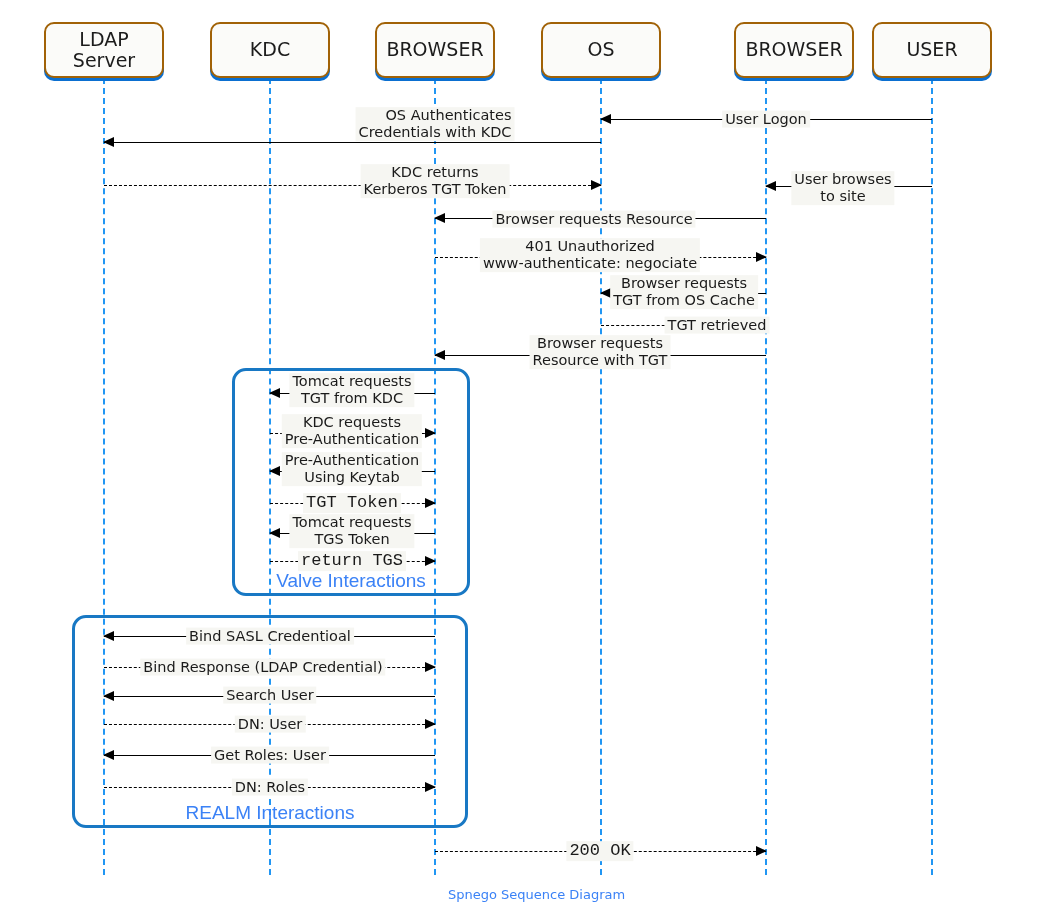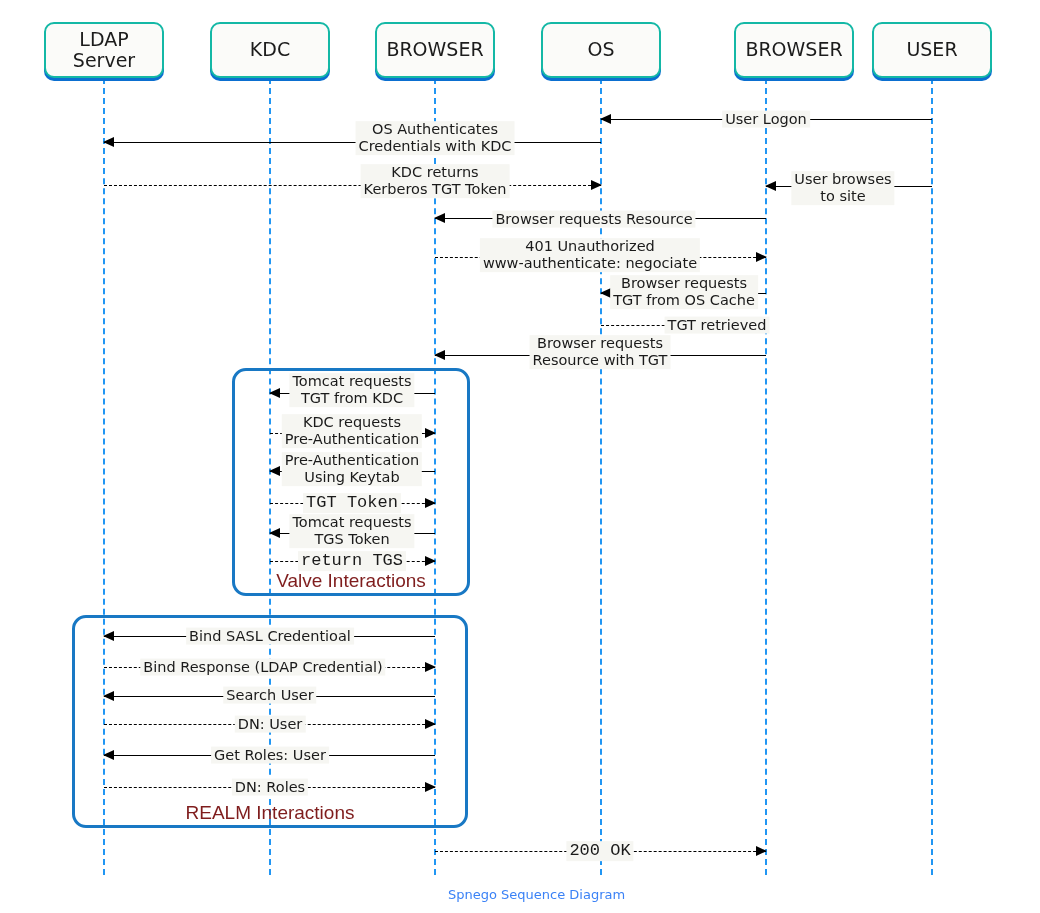--- a/index.html
+++ b/index.html
@@ -2,21 +2,21 @@
 <html><head>
 <meta charset="utf-8">
 <style>
   html,body{margin:0;padding:0;background:#ffffff;}
   body{font-family:"DejaVu Sans","Liberation Sans",sans-serif;}
   #canvas{position:relative;width:1040px;height:913px;background:#ffffff;overflow:hidden;}
 
   
   .actor-box{
     position:absolute;width:120px;height:56px;
-    border:2px solid #14b8a6;border-radius:10px;
+    border:2px solid #a16207;border-radius:10px;
     background:#fbfbf9;
     box-shadow:0 3px 0 0 #0b6fd0;
     display:flex;align-items:center;justify-content:center;
     text-align:center;line-height:1.12;
     font-size:19px;color:#1c1c1c;
     box-sizing:border-box;
   }
   .actor-label{white-space:pre-line;}
 
   
@@ -28,21 +28,21 @@
   
   .group-box{
     position:absolute;
     border:3px solid #1878c4;
     border-radius:14px;
     box-sizing:border-box;
     background:transparent;
   }
   .group-title{
     position:absolute;
-    color:#7f1d1d;
+    color:#3b82f6;
     font-size:19px;
     text-align:center;
     white-space:nowrap;
     font-family:"Liberation Sans",sans-serif;
   }
 
   
   .arrow{position:absolute;height:0;}
   .arrow .shaft{
     position:absolute;left:0;right:0;top:0;height:0;
@@ -207,21 +207,21 @@
         <span class="actor-label">BROWSER</span>
       </div>
       <div class="actor-box" style="left: 872px; top: 22px; text-align: right;">
         <span class="actor-label">USER</span>
       </div>
     </div>
   <div id="labels-layer">
       <div class="group-title" style="left: 351px; top: 581px; transform: translate(-50%, -50%);">Valve Interactions</div>
       <div class="group-title" style="left: 270px; top: 813px; transform: translate(-50%, -50%);">REALM Interactions</div>
       <div class="msg-label" style="left: 766px; top: 119px;">User Logon</div>
-      <div class="msg-label" style="left: 435px; top: 138px;">OS Authenticates
+      <div class="msg-label" style="left: 435px; top: 124px; text-align: right;">OS Authenticates
 Credentials with KDC</div>
       <div class="msg-label" style="left: 435px; top: 181px;">KDC returns
 Kerberos TGT Token</div>
       <div class="msg-label" style="left: 843px; top: 188px;">User browses
 to site</div>
       <div class="msg-label" style="left: 594px; top: 219px;">Browser requests Resource</div>
       <div class="msg-label" style="left: 590px; top: 255px;">401 Unauthorized
 www-authenticate: negociate</div>
       <div class="msg-label" style="left: 684px; top: 292px;">Browser requests
 TGT from OS Cache</div>

